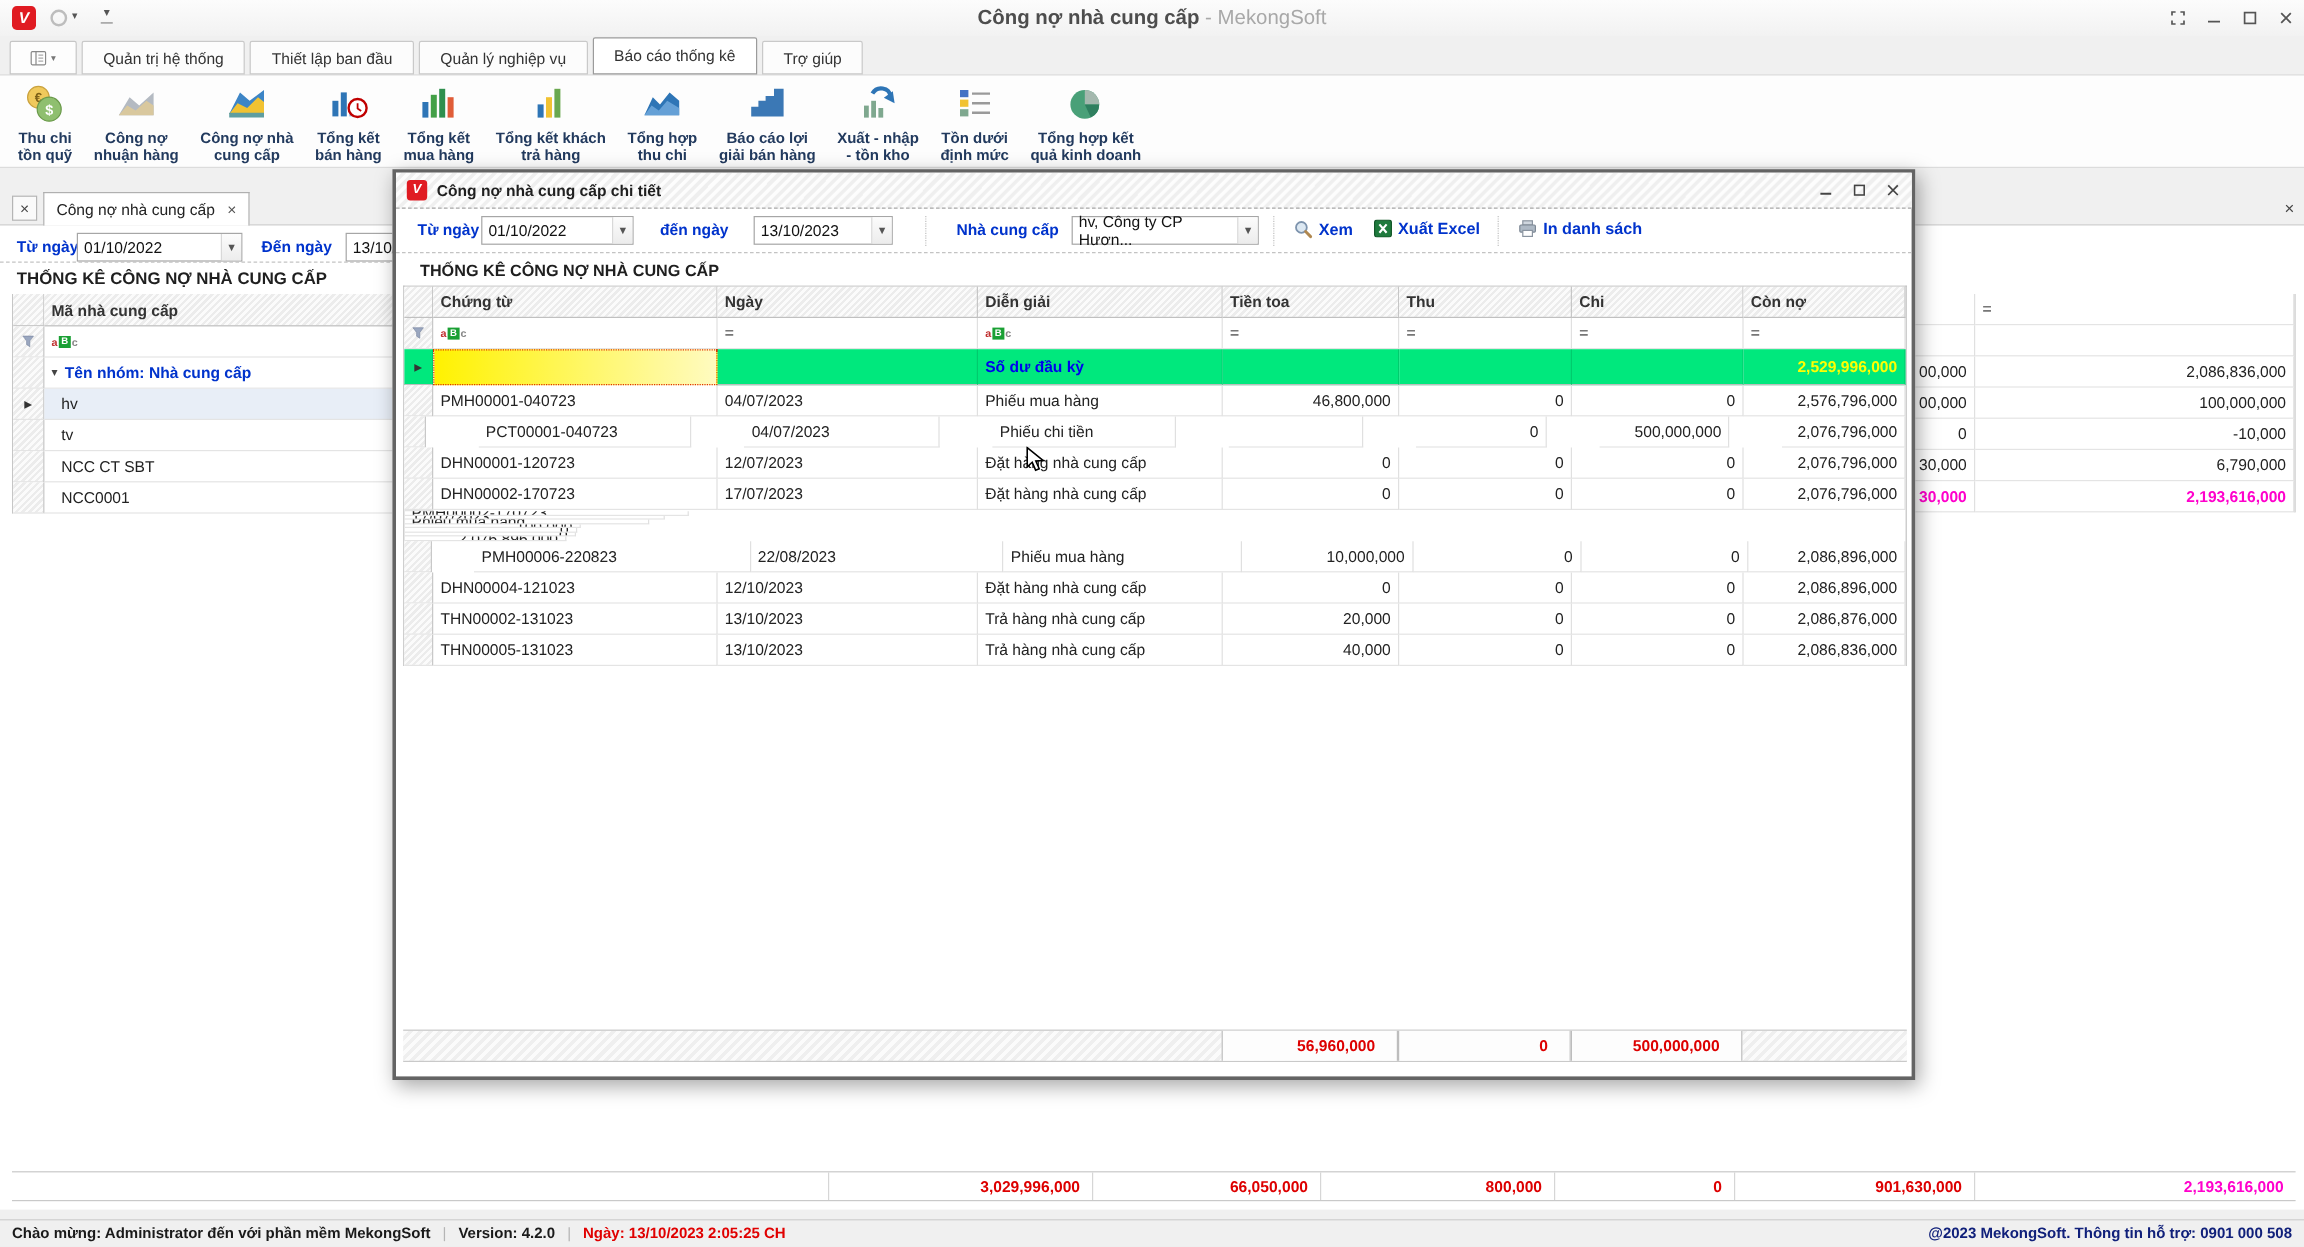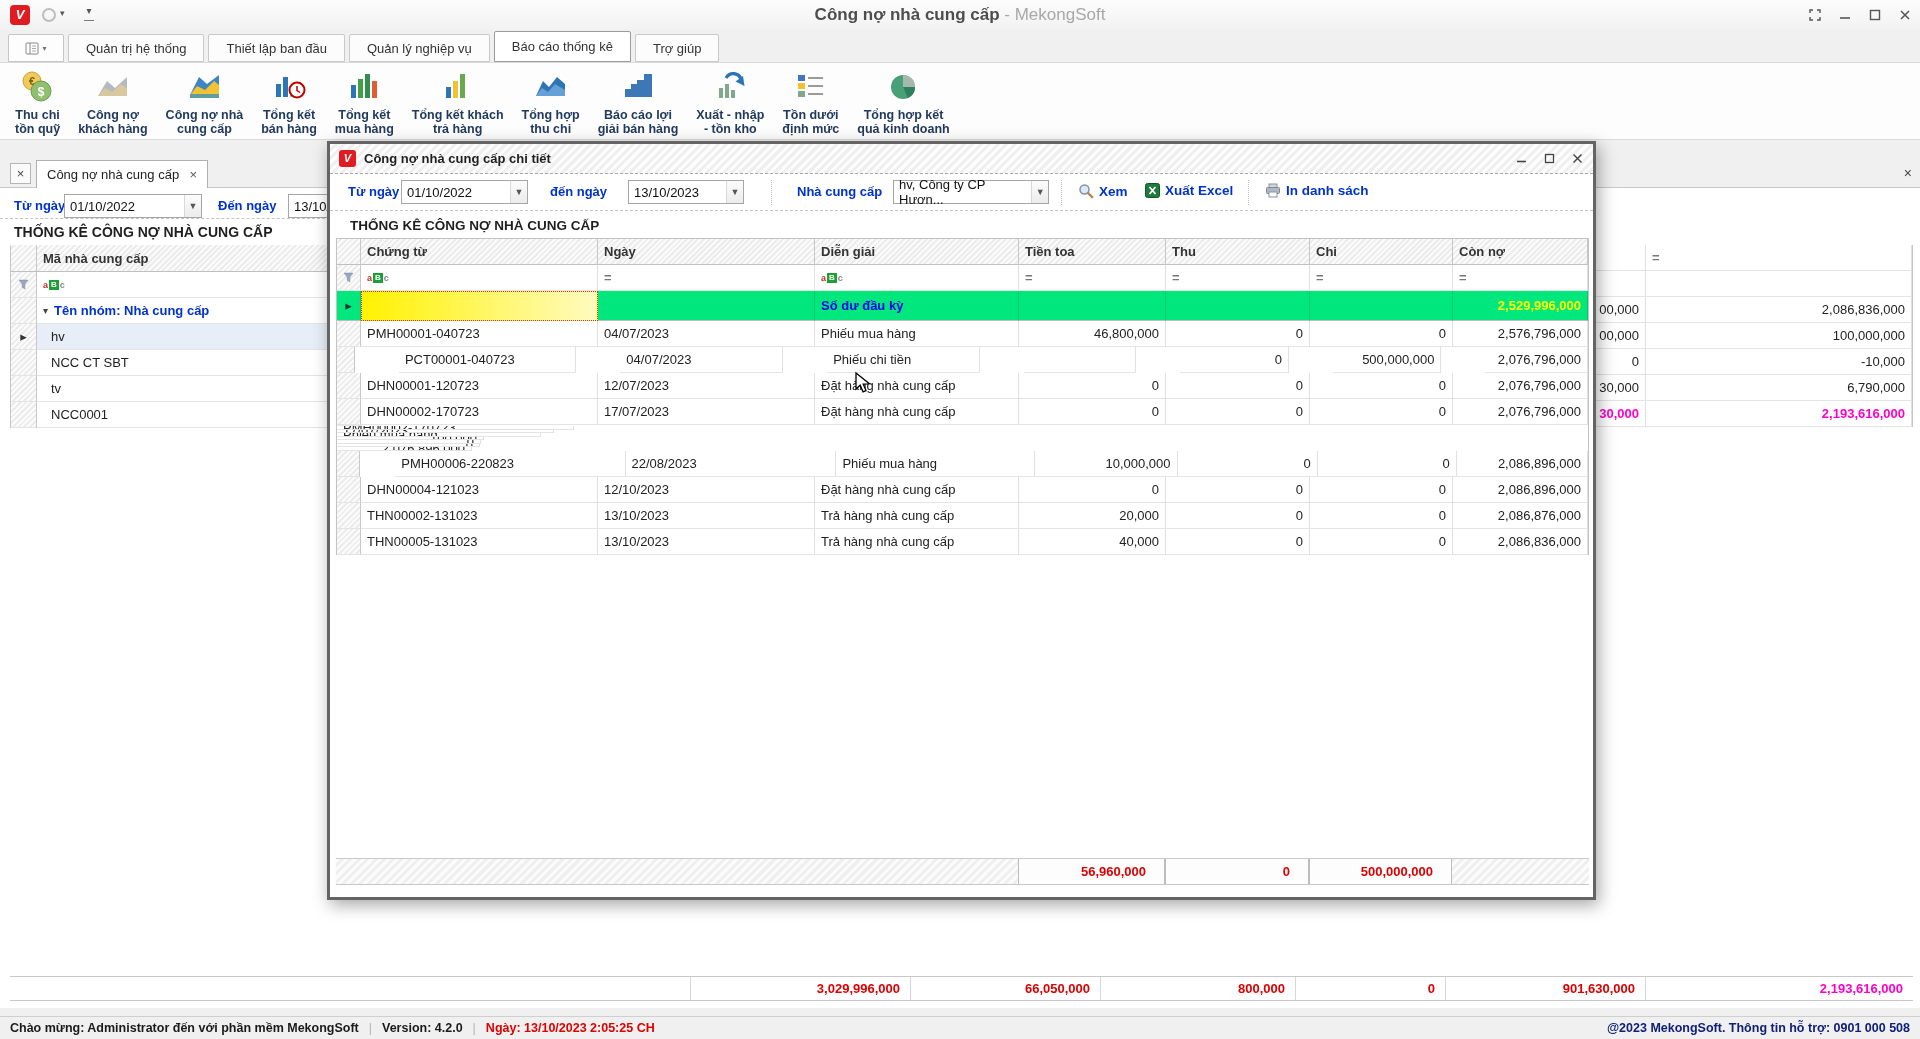--- a/index.html
+++ b/index.html
@@ -193,21 +193,21 @@
           <div>tồn quỹ</div>
         </div>
       </div>
       <div class="ribbon-item">
         <span><svg viewBox="0 0 35 35">
             <polygon points="3,27 12,12 20,19 32,8 32,27" fill="#b4bac2"></polygon>
             <polygon points="3,27 10,19 17,23 26,15 32,19 32,27" fill="#d9c89e"></polygon>
           </svg></span>
         <div class="ribbon-label">
           <div>Công nợ</div>
-          <div>khách hàng</div>
+          <div>nhuận hàng</div>
         </div>
       </div>
       <div class="ribbon-item">
         <span><svg viewBox="0 0 35 35">
             <polygon points="3,26 12,8 20,15 32,6 32,26" fill="#3d85c6"></polygon>
             <polygon points="3,26 10,17 18,21 27,12 32,16 32,26" fill="#f1c232"></polygon>
             <polygon points="3,29 3,25 32,25 32,29" fill="#5f9ea0"></polygon>
           </svg></span>
         <div class="ribbon-label">
           <div>Công nợ nhà</div>
@@ -358,25 +358,25 @@
           <span style="color:#444;font-size:10px;margin-right:6px;">▾</span>
           <span class="group-label">Tên nhóm: Nhà cung cấp</span>
         </div>
       </div>
       <div class="trow" style="height: 26px;">
         <div class="tc ind" style="width: 26px;">▸</div>
         <div class="tc" style="width: 303px; padding-left: 14px; background: rgb(232, 238, 247);">hv</div>
       </div>
       <div class="trow" style="height: 26px;">
         <div class="tc ind" style="width: 26px;"></div>
+        <div class="tc" style="width: 303px; padding-left: 14px;">tv</div>
+      </div>
+      <div class="trow" style="height: 26px;">
+        <div class="tc ind" style="width: 26px;"></div>
         <div class="tc" style="width: 303px; padding-left: 14px;">NCC CT SBT</div>
-      </div>
-      <div class="trow" style="height: 26px;">
-        <div class="tc ind" style="width: 26px;"></div>
-        <div class="tc" style="width: 303px; padding-left: 14px;">tv</div>
       </div>
       <div class="trow" style="height: 26px;">
         <div class="tc ind" style="width: 26px;"></div>
         <div class="tc" style="width: 303px; padding-left: 14px;">NCC0001</div>
       </div>
     </div>
   <div id="bg-strip">
       <div class="trow" style="height: 26px;">
         <div class="tc" style="width: 50px;"></div>
         <div class="tc" style="width: 266px;">

